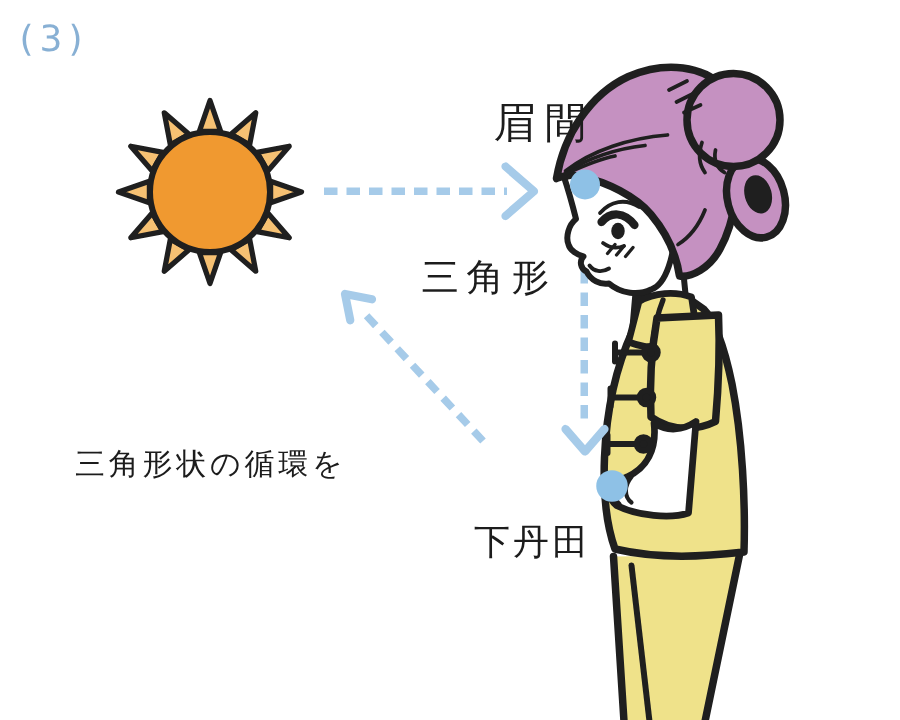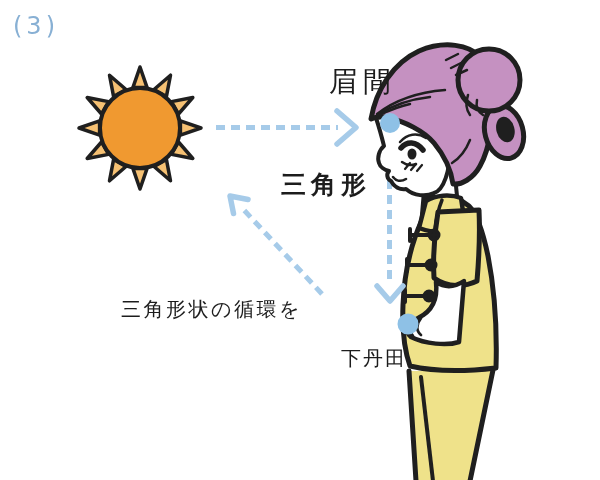--- a/index.html
+++ b/index.html
@@ -10,23 +10,23 @@
   }
   html,body{margin:0;padding:0}
   body{
     width:600px;height:480px;background:var(--background);
     font-family:"DejaVu Sans",sans-serif;position:relative;overflow:hidden;
   }
   #scene{position:absolute;left:0;top:0}
   .lbl{position:absolute;color:var(--text);white-space:nowrap;z-index:5}
   #step{left:13px;top:12px;font-size:24px;color:var(--label-blue);letter-spacing:4px;font-weight:500}
   #miken{left:329px;top:63px;font-size:28px;letter-spacing:6px}
-  #sankaku{left:281px;top:168px;font-size:25px;font-weight:bold;letter-spacing:5px}
-  #tanden{left:341px;top:345px;font-size:20px;letter-spacing:2px}
-  #caption{left:50px;top:291px;width:252px;text-align:right;font-size:20px;
+  #sankaku{left:281px;top:168px;font-size:25px;font-weight:normal;letter-spacing:5px}
+  #tanden{left:316px;top:345px;font-size:24px;letter-spacing:2px}
+  #caption{left:50px;top:291px;width:252px;text-align:left;font-size:20px;
            letter-spacing:2.5px;line-height:36px}
   
   .ink{stroke:var(--outline);fill:none;stroke-linecap:round;stroke-linejoin:round}
   .dash{stroke:var(--accent-blue);stroke-width:5;fill:none;stroke-dasharray:9 6}
   .head-ch{stroke:var(--accent-blue);stroke-width:5.5;fill:none;stroke-linecap:round;stroke-linejoin:round}
   .f-ray{fill:var(--sun-ray)}
   .f-core{fill:var(--sun-core)}
   .f-hair{fill:var(--hair)}
   .f-yel{fill:var(--outfit-yellow)}
   .f-skin{fill:var(--skin)}

